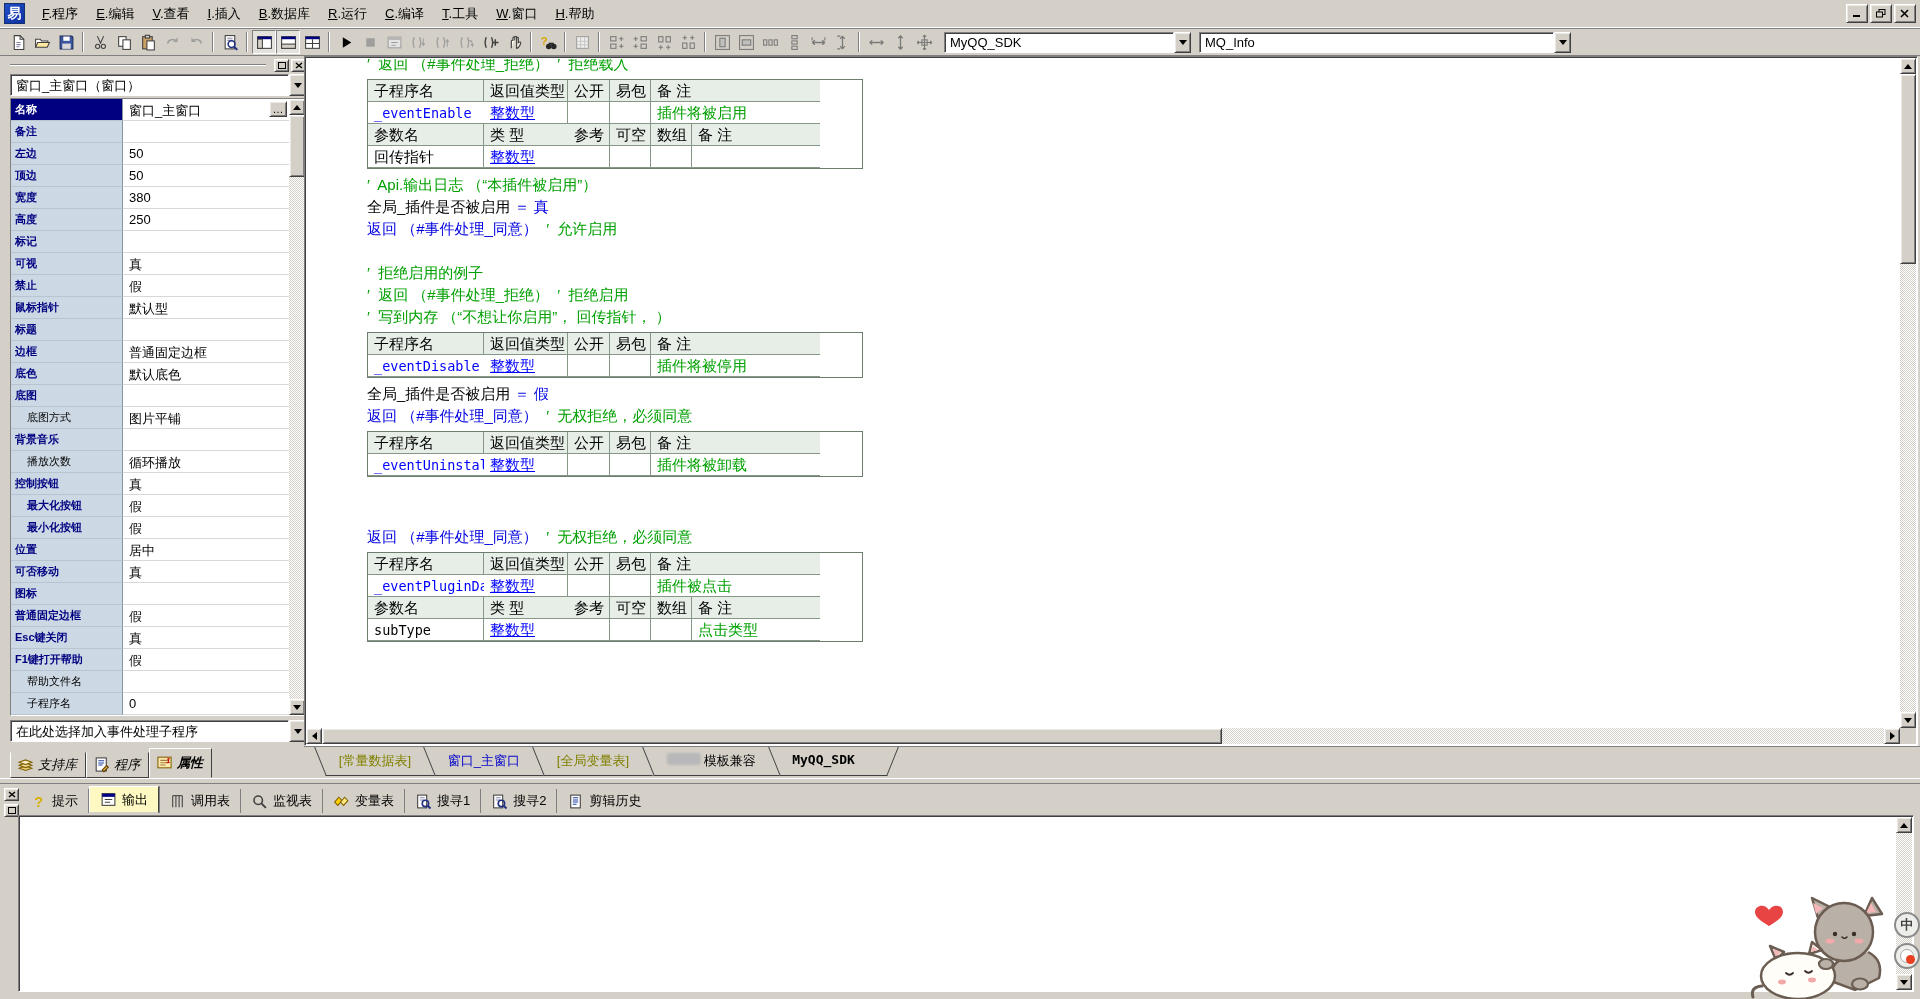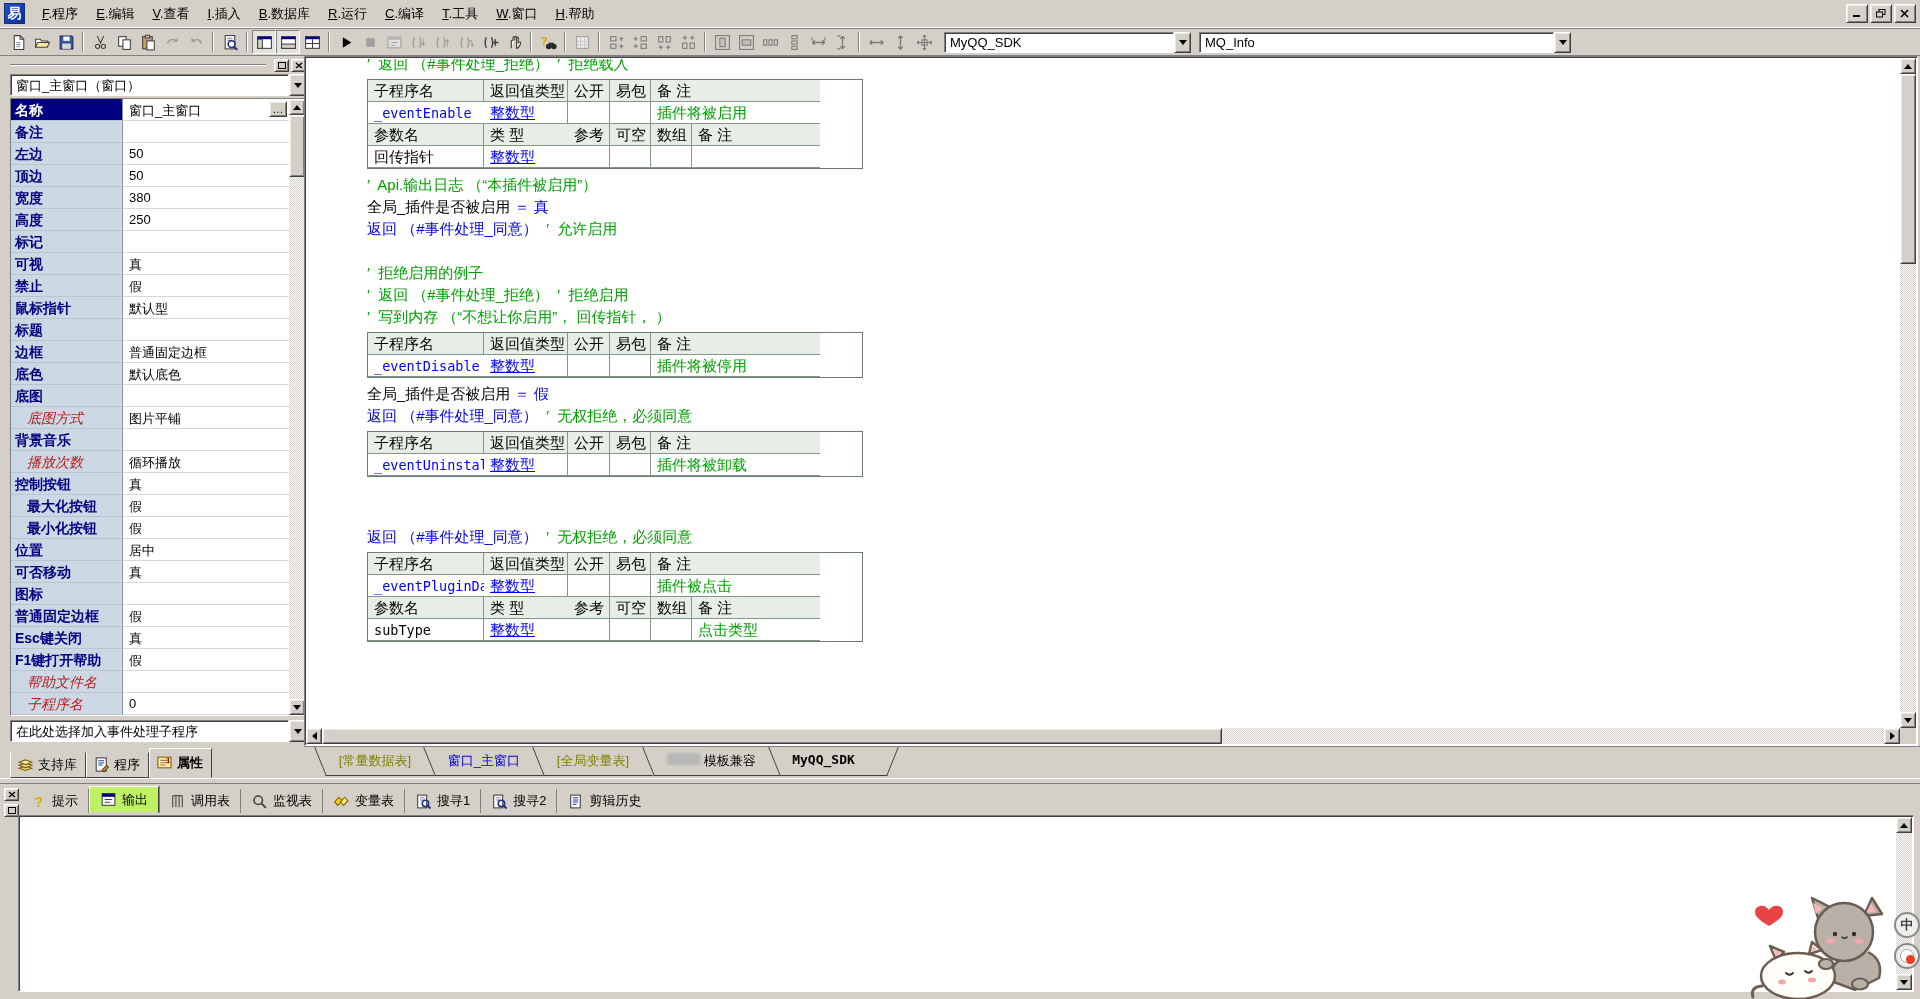--- a/index.html
+++ b/index.html
@@ -32,40 +32,40 @@
   
   .leftpanel { position:absolute; left:8px; top:58px; width:300px; height:720px; background:#d4d0c8; }
   .panel-grip { height:14px; display:flex; align-items:center; padding:0 2px; }
   .grip-line { flex:1; border-top:1px solid #808080; border-bottom:1px solid #fff; height:2px; margin-right:6px; }
   .minibtn { width:15px; height:13px; margin-left:2px; display:flex; align-items:center; justify-content:center; }
   .combo-row { height:22px; display:flex; margin:2px 2px 2px 2px; }
   .combo-row .cfield { flex:1; background:#fff; border:1px solid; border-color:#808080 #fff #fff #808080; box-shadow:inset 1px 1px 0 #404040; padding:2px 4px 0 5px; white-space:nowrap; overflow:hidden; }
   .propwrap { position:relative; margin:0 2px; height:618px; border:1px solid; border-color:#808080 #fff #fff #808080; background:#fff; display:flex; }
   .propgrid { flex:1; overflow:hidden; }
   .prow { display:flex; height:22px; }
-  .plabel { width:112px; background:#ccd8e4; color:#000080; font-weight:bold; padding:3px 2px 0 4px; border-bottom:1px solid #b8c4d0; border-right:1px solid #8494a4; white-space:nowrap; overflow:hidden; font-size:14px; }
+  .plabel { width:112px; background:#ccd8e4; color:#000080; font-weight:bold; padding:3px 2px 0 4px; border-bottom:1px solid #b8c4d0; border-right:1px solid #8494a4; white-space:nowrap; overflow:hidden; font-size:11px; }
   .plabel.indent { padding-left:16px; }
-  .plabel.dim { color:#b91c1c; font-weight:normal;font-style:italic; }
+  .plabel.dim { color:#000000; font-weight:normal; }
   .prow.selected .plabel { background:#000080; color:#fff; }
   .pvalue { flex:1; background:#fff; padding:3px 2px 0 6px; border-bottom:1px solid #d8d8d8; white-space:nowrap; overflow:hidden; display:flex; align-items:flex-start; }
   .pvalue .vtext { flex:1; }
   .ellip-btn { width:18px; height:16px; font-size:11px; line-height:11px; text-align:center; margin-top:-1px; }
 
   
   .vscroll { width:16px; background:#d4d0c8; position:relative; }
   .stipple { background-image:linear-gradient(45deg,#fff 25%,transparent 25%,transparent 75%,#fff 75%),linear-gradient(45deg,#fff 25%,transparent 25%,transparent 75%,#fff 75%); background-size:2px 2px; background-position:0 0,1px 1px; background-color:#d4d0c8; }
   .sbtn { position:absolute; width:16px; height:16px; display:flex; align-items:center; justify-content:center; }
   .tri-up { width:0;height:0;border:4px solid transparent;border-bottom:5px solid #000;margin-top:-4px; }
   .tri-dn { width:0;height:0;border:4px solid transparent;border-top:5px solid #000;margin-bottom:-4px; }
   .tri-lf { width:0;height:0;border:4px solid transparent;border-right:5px solid #000;margin-left:-4px; }
   .tri-rt { width:0;height:0;border:4px solid transparent;border-left:5px solid #000;margin-right:-4px; }
   .thumb { position:absolute; left:0; width:16px; }
 
   .eventcombo { margin:4px 2px 0 2px; }
-  .ltabs { display:flex; margin:6px 0 0 2px; align-items:flex-end; height:30px; }
+  .ltabs { display:flex; margin:6px 0 0 2px; align-items:flex-end; height:30px;font-style:italic; }
   .ltab { display:flex; align-items:center; gap:4px; padding:4px 8px 5px 6px; background:#d4d0c8; border:1px solid; border-color:#fff #404040 #404040 #fff; border-top-color:#d4d0c8; font-size:13px; height:26px; }
   .ltab.active { height:30px; border-top:1px solid #fff; border-bottom-color:#d4d0c8; font-weight:bold; z-index:2; }
 
   
   .editor { position:absolute; left:304px; top:56px; width:1614px; height:690px; background:#fff; border:1px solid; border-color:#808080 #fff #fff #808080; box-shadow:inset 1px 1px 0 #404040; }
   .edcontent { position:absolute; left:2px; top:2px; right:18px; bottom:18px; overflow:hidden; padding:0 0 0 60px; }
   .edline { height:22px; line-height:22px; font-size:15px; white-space:pre; }
   .edline.first { margin-top:-6px; }
   .c-cmt { color:#00a000; }
   .c-kw  { color:#0000e0; }
@@ -94,21 +94,21 @@
   .t-olive { color:#808000; }
   .t-blue { color:#0000cc; }
 
   
   .splitter { position:absolute; left:0; top:778px; width:1920px; height:6px; background:#d4d0c8; border-top:1px solid #fff; border-bottom:1px solid #808080; }
   .bottompanel { position:absolute; left:0; top:784px; width:1920px; height:215px; background:#d4d0c8; }
   .bp-side { position:absolute; left:2px; top:4px; width:15px; display:flex; flex-direction:column; gap:3px; }
   .bp-tabs { position:absolute; left:20px; top:2px; height:27px; display:flex; align-items:flex-end; }
   .btab { display:flex; align-items:center; gap:5px; padding:4px 10px; font-size:13px; border-right:1px solid #808080; height:24px; position:relative; }
   .btab:last-child { border-right:none; }
-  .btab.active { border:1px solid; border-color:#fff #404040 #d4d0c8 #fff; background:#bef264; height:27px; box-shadow:1px 0 0 #808080; }
+  .btab.active { border:1px solid; border-color:#fff #404040 #d4d0c8 #fff; background:#fef9c3; height:27px; box-shadow:1px 0 0 #808080; }
   .bp-out { position:absolute; left:18px; top:31px; right:6px; bottom:7px; background:#fff; border:1px solid; border-color:#808080 #fff #fff #808080; box-shadow:inset 1px 1px 0 #404040; }
   .bp-vscroll { position:absolute; right:1px; top:1px; bottom:1px; width:16px; }
 
   
   .cat { position:absolute; left:1742px; top:890px; width:172px; height:109px; }
   .ime-stack { position:absolute; left:1894px; top:912px; width:26px; display:flex; flex-direction:column; gap:5px; }
   .ime-btn { width:26px; height:26px; border-radius:50%; background:rgba(238,238,234,.92); border:2px solid #8a8a8a; color:#444; display:flex; align-items:center; justify-content:center; font-size:13px; font-weight:bold; }
   .ime-dot-outer { width:14px; height:14px; border-radius:50%; background:#fff; border:1.5px solid #aaa; position:relative; }
   .ime-dot-outer::after { content:""; position:absolute; right:-2px; bottom:-2px; width:9px; height:9px; border-radius:50%; background:#e84020; }
 

